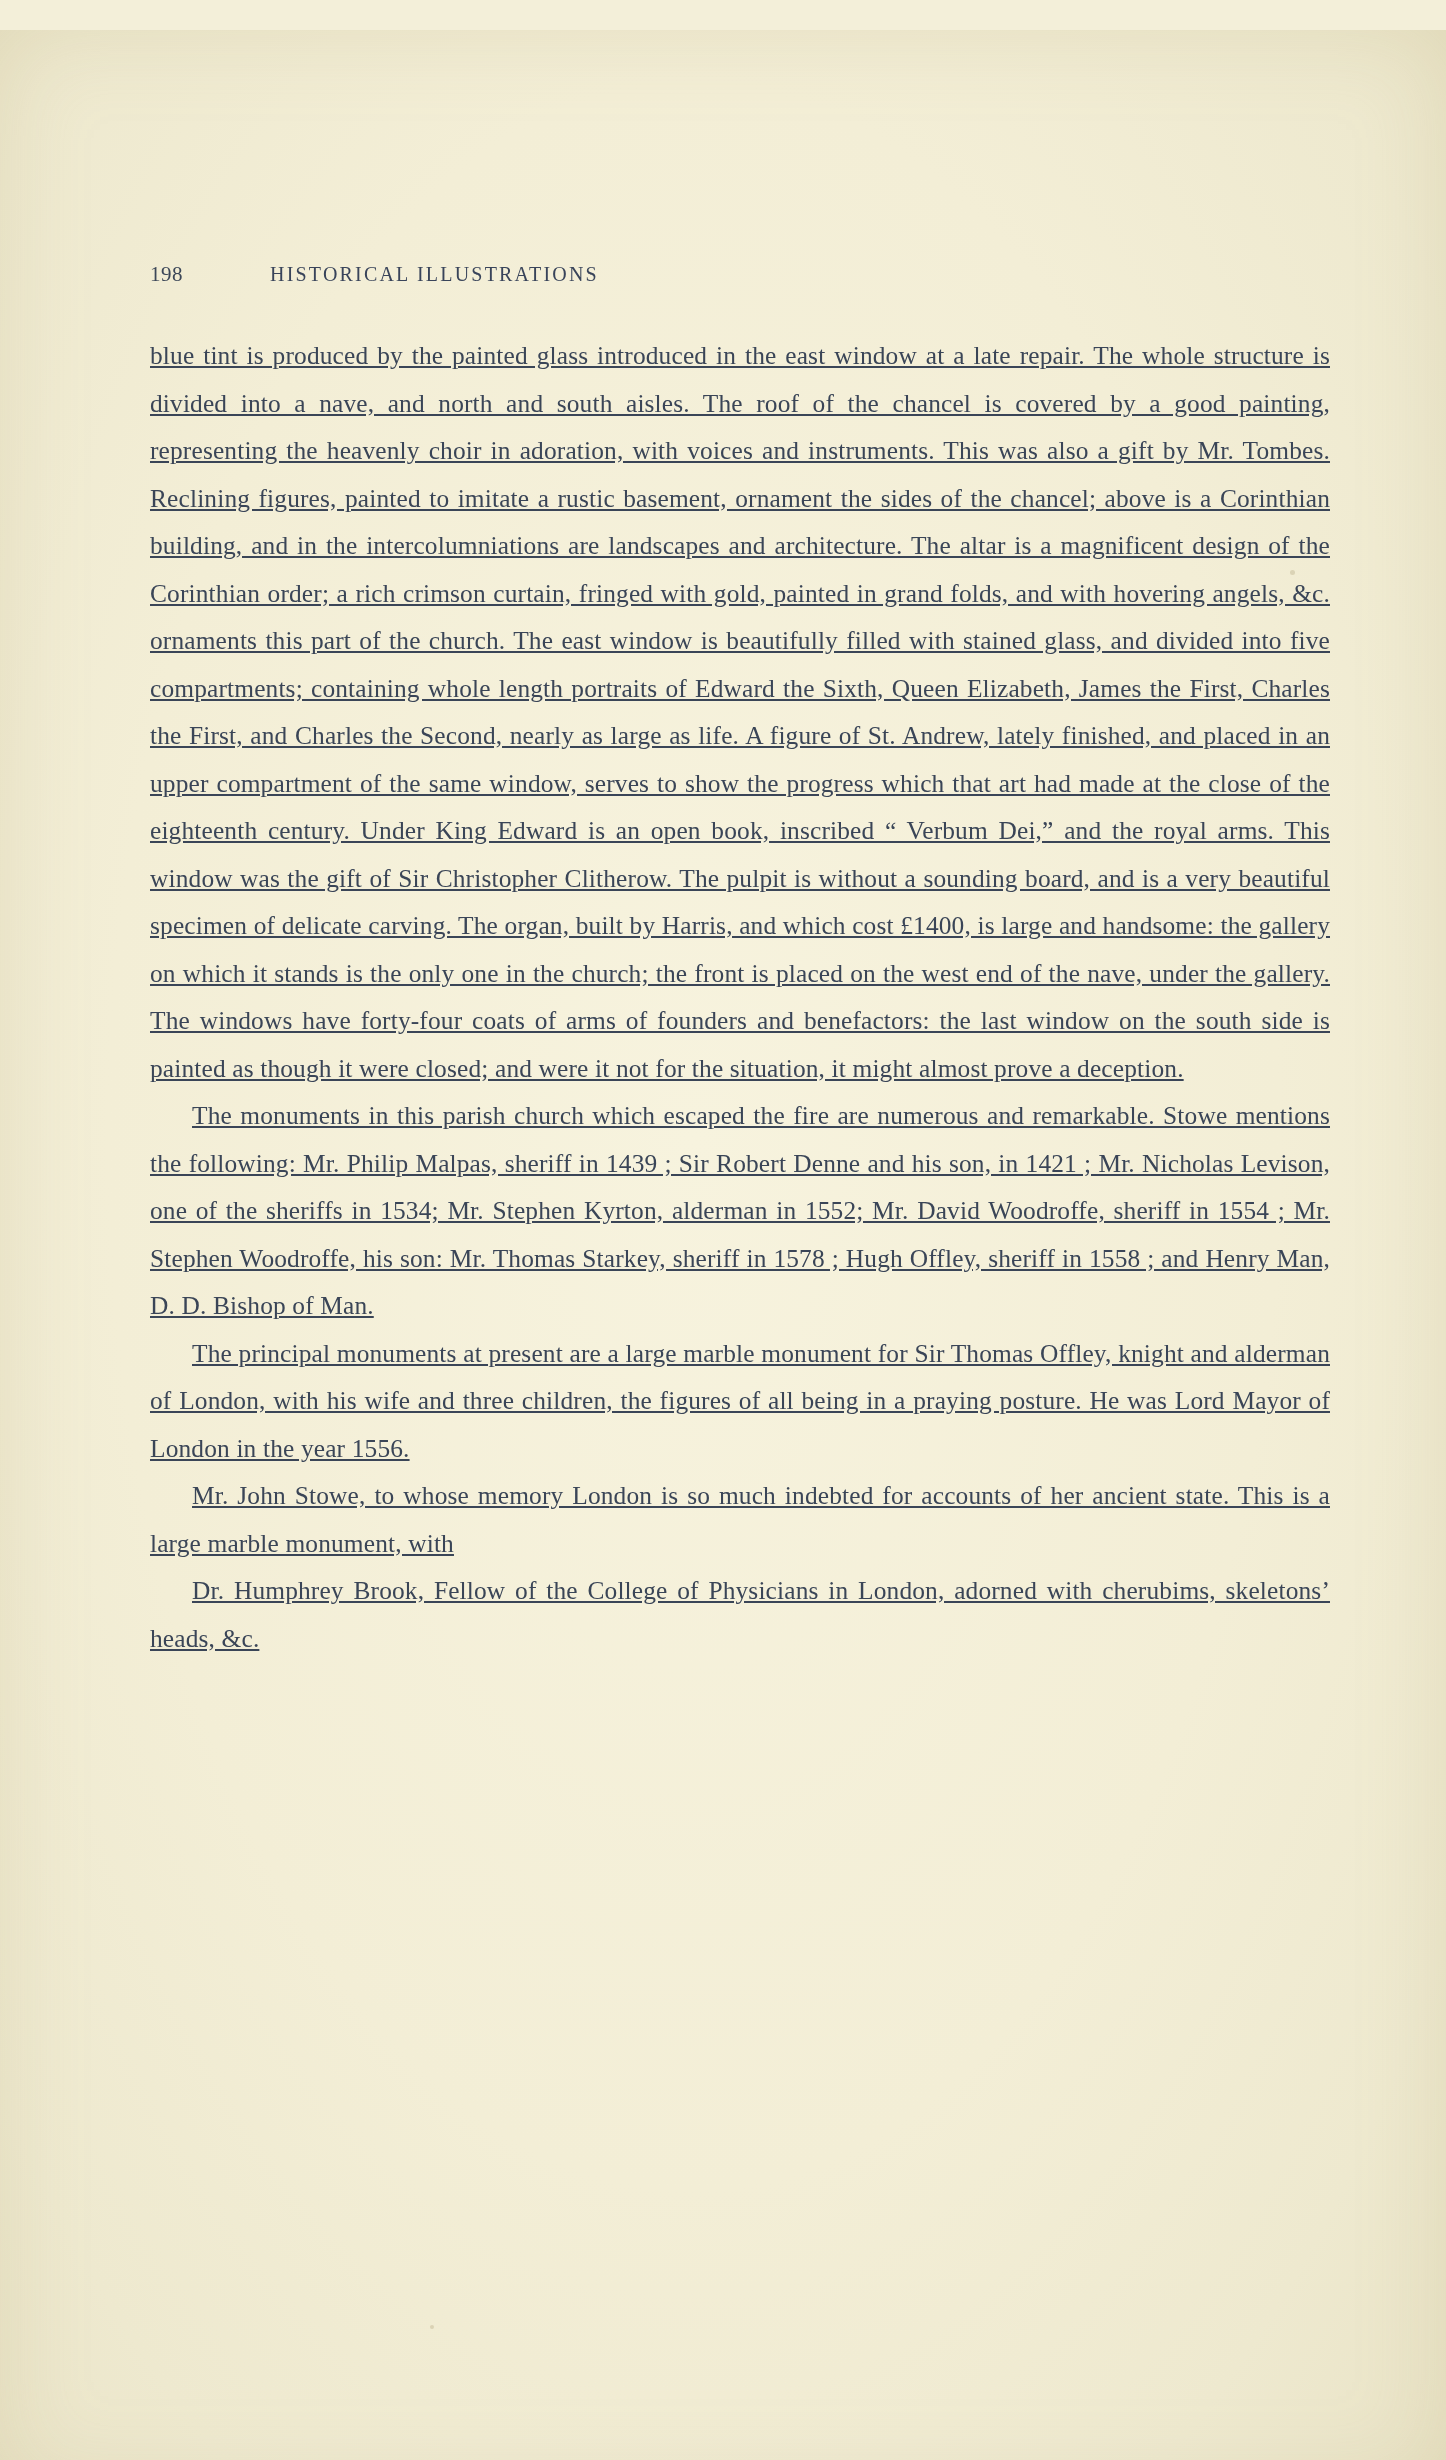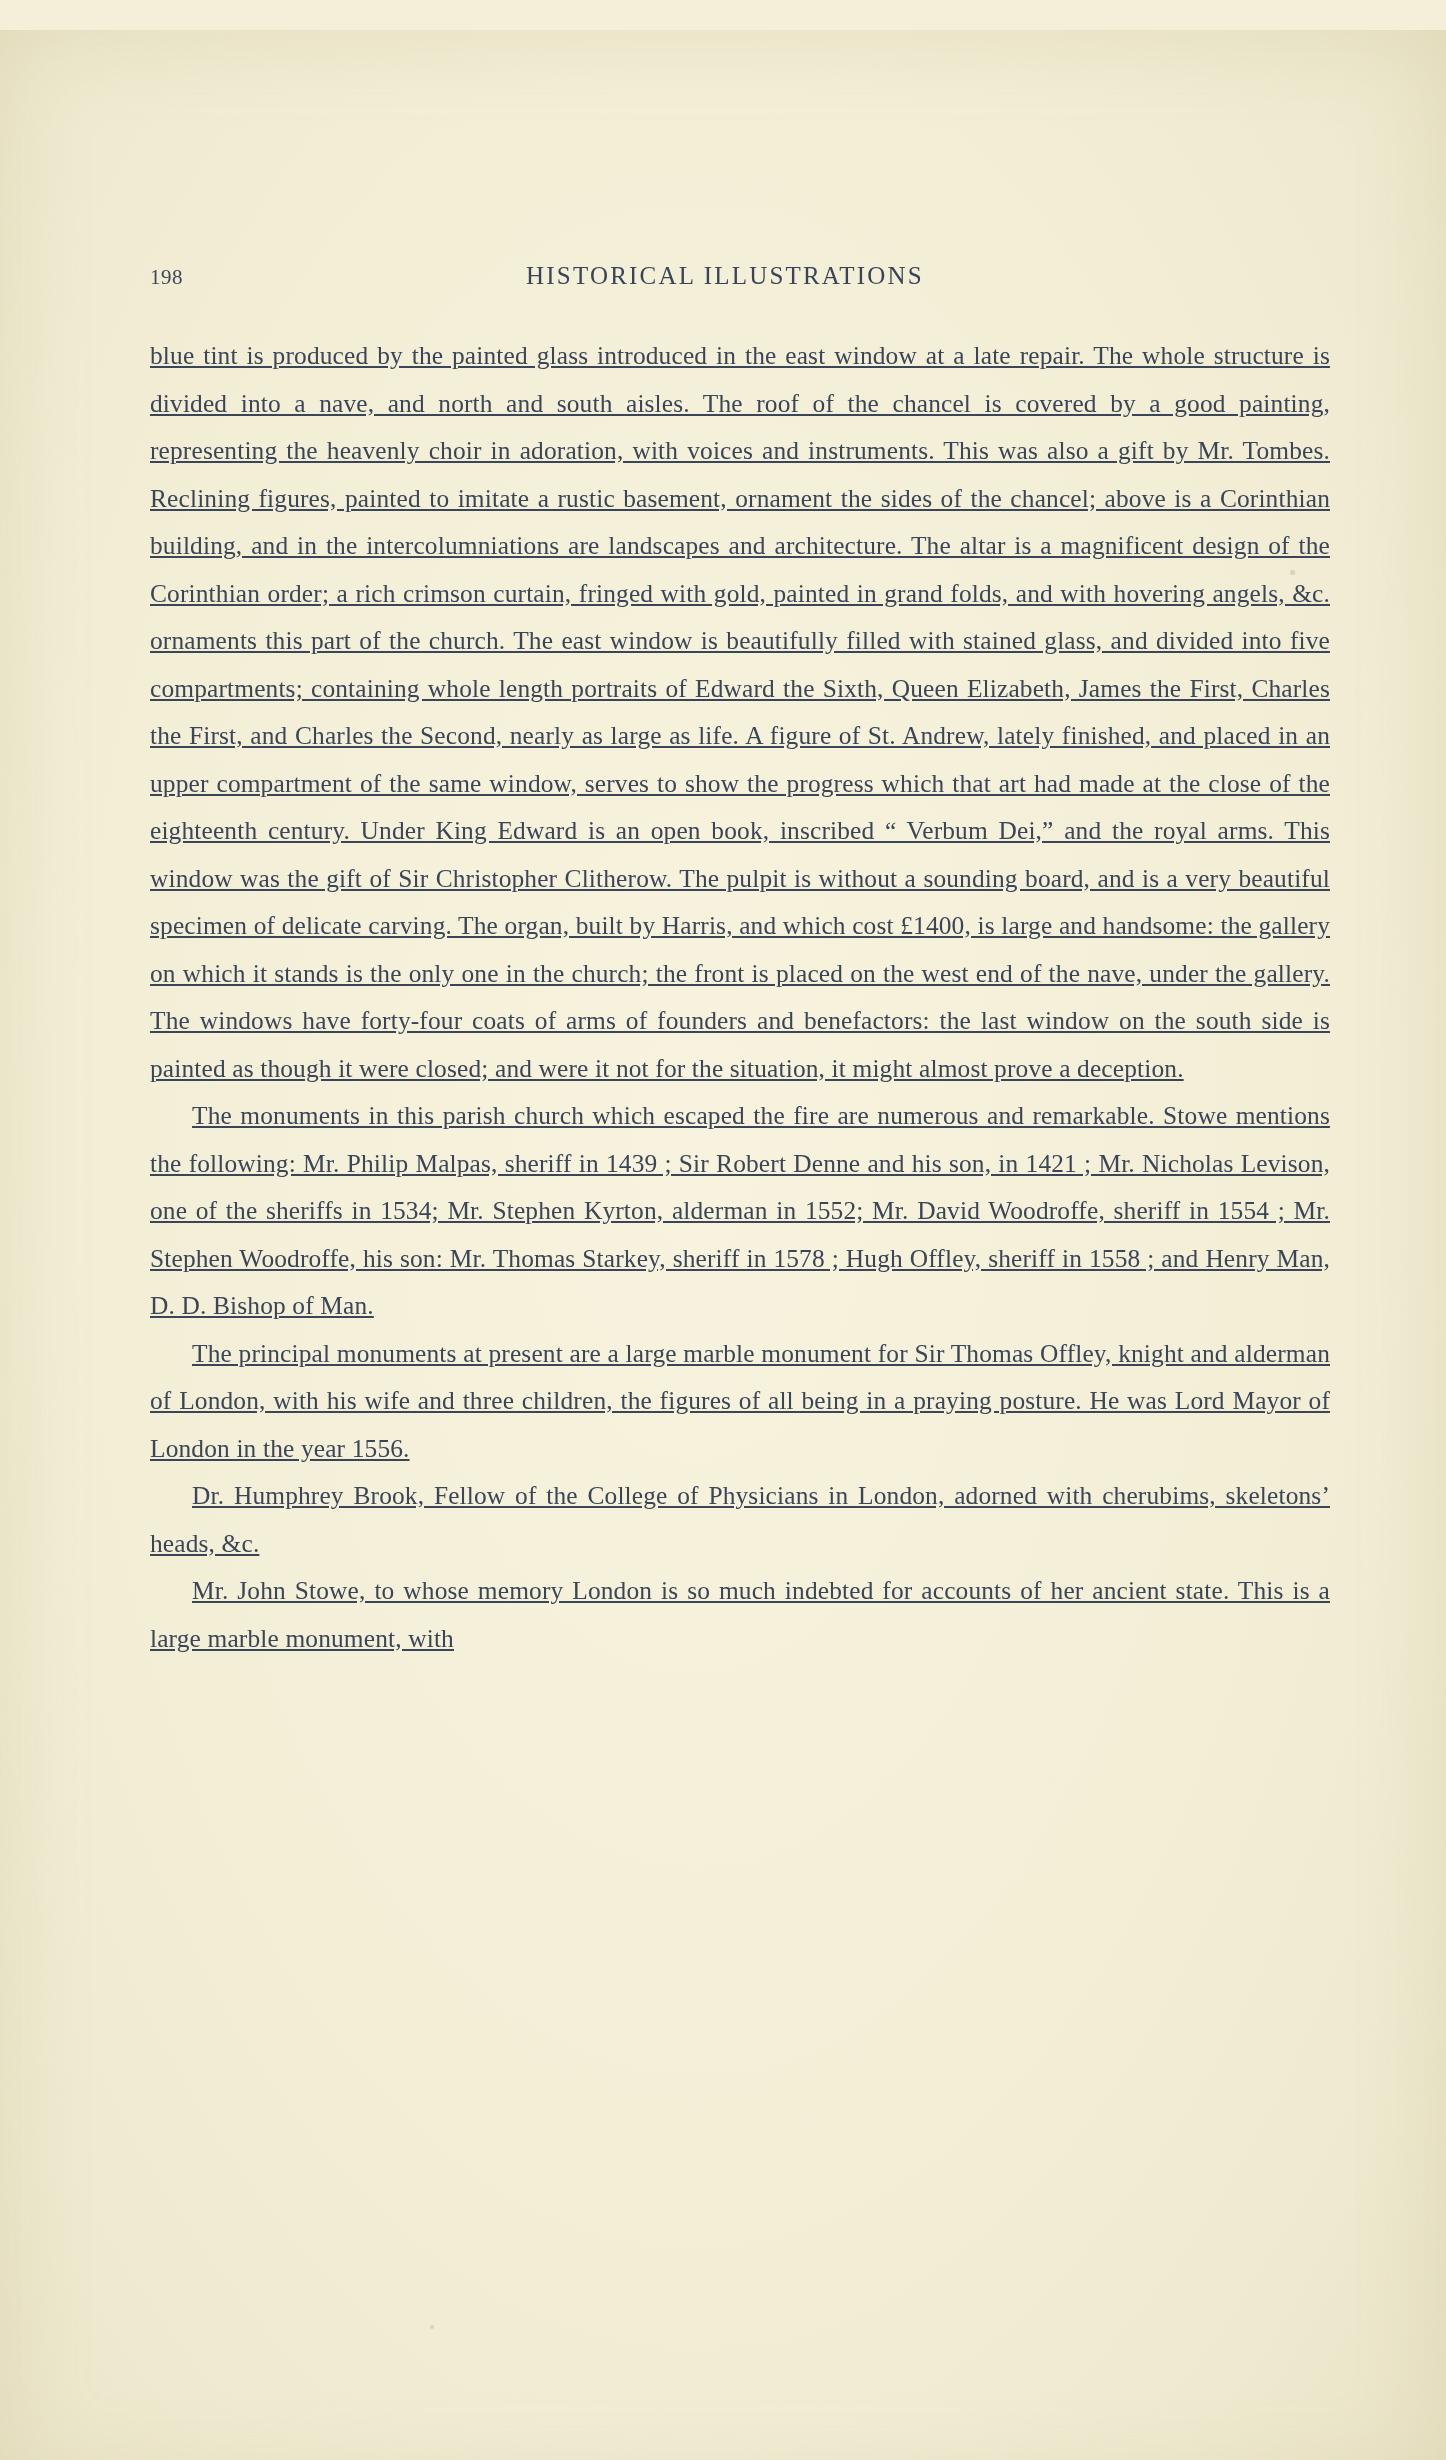--- a/index.html
+++ b/index.html
@@ -41,22 +41,22 @@
   }
   .folio {
     font-size: 21px;
     color: #3c4758;
     letter-spacing: 0.5px;
     width: 120px;
     font-family: "Liberation Serif", serif;
   }
   .running-head {
     flex: 1;
-    text-align: center;
-    font-size: 25px;
+    text-align: left;
+    font-size: 20px;
     letter-spacing: 2.2px;
     color: #39445a;
     padding-right: 150px;
     white-space: nowrap;
   }
   .body-text {
     font-size: 25.4px;
     line-height: 47.5px;
     color: #3a4557;
     text-align: justify;
@@ -90,18 +90,18 @@
 
     <div class="header-row">
       <div class="folio">198</div>
       <div class="running-head">HISTORICAL ILLUSTRATIONS</div>
     </div>
 
     <div class="body-text">
       <p>blue tint is produced by the painted glass introduced in the east window at a late repair. The whole structure is divided into a nave, and north and south aisles. The roof of the chancel is covered by a good painting, representing the heavenly choir in adoration, with voices and instruments. This was also a gift by Mr. Tombes. Reclining figures, painted to imitate a rustic basement, ornament the sides of the chancel; above is a Corinthian building, and in the intercolumniations are landscapes and architecture. The altar is a magnificent design of the Corinthian order; a rich crimson curtain, fringed with gold, painted in grand folds, and with hovering angels, &amp;c. ornaments this part of the church. The east window is beautifully filled with stained glass, and divided into five compartments; containing whole length portraits of Edward the Sixth, Queen Elizabeth, James the First, Charles the First, and Charles the Second, nearly as large as life. A figure of St. Andrew, lately finished, and placed in an upper compartment of the same window, serves to show the progress which that art had made at the close of the eighteenth century. Under King Edward is an open book, inscribed “ Verbum Dei,” and the royal arms. This window was the gift of Sir Christopher Clitherow. The pulpit is without a sounding board, and is a very beautiful specimen of delicate carving. The organ, built by Harris, and which cost £1400, is large and handsome: the gallery on which it stands is the only one in the church; the front is placed on the west end of the nave, under the gallery. The windows have forty-four coats of arms of founders and benefactors: the last window on the south side is painted as though it were closed; and were it not for the situation, it might almost prove a deception.</p>
       <p class="indent">The monuments in this parish church which escaped the fire are numerous and remarkable. Stowe mentions the following: Mr. Philip Malpas, sheriff in 1439 ; Sir Robert Denne and his son, in 1421 ; Mr. Nicholas Levison, one of the sheriffs in 1534; Mr. Stephen Kyrton, alderman in 1552; Mr. David Woodroffe, sheriff in 1554 ; Mr. Stephen Woodroffe, his son: Mr. Thomas Starkey, sheriff in 1578 ; Hugh Offley, sheriff in 1558 ; and Henry Man, D. D. Bishop of Man.</p>
       <p class="indent">The principal monuments at present are a large marble monument for Sir Thomas Offley, knight and alderman of London, with his wife and three children, the figures of all being in a praying posture. He was Lord Mayor of London in the year 1556.</p>
+      <p class="indent">Mr. John Stowe, to whose memory London is so much indebted for accounts of her ancient state. This is a large marble monument, with</p>
       <p class="indent">Dr. Humphrey Brook, Fellow of the College of Physicians in London, adorned with cherubims, skeletons’ heads, &amp;c.</p>
-      <p class="indent">Mr. John Stowe, to whose memory London is so much indebted for accounts of her ancient state. This is a large marble monument, with</p>
     </div>
 
   </div>
 </div>
 
 </body></html>

